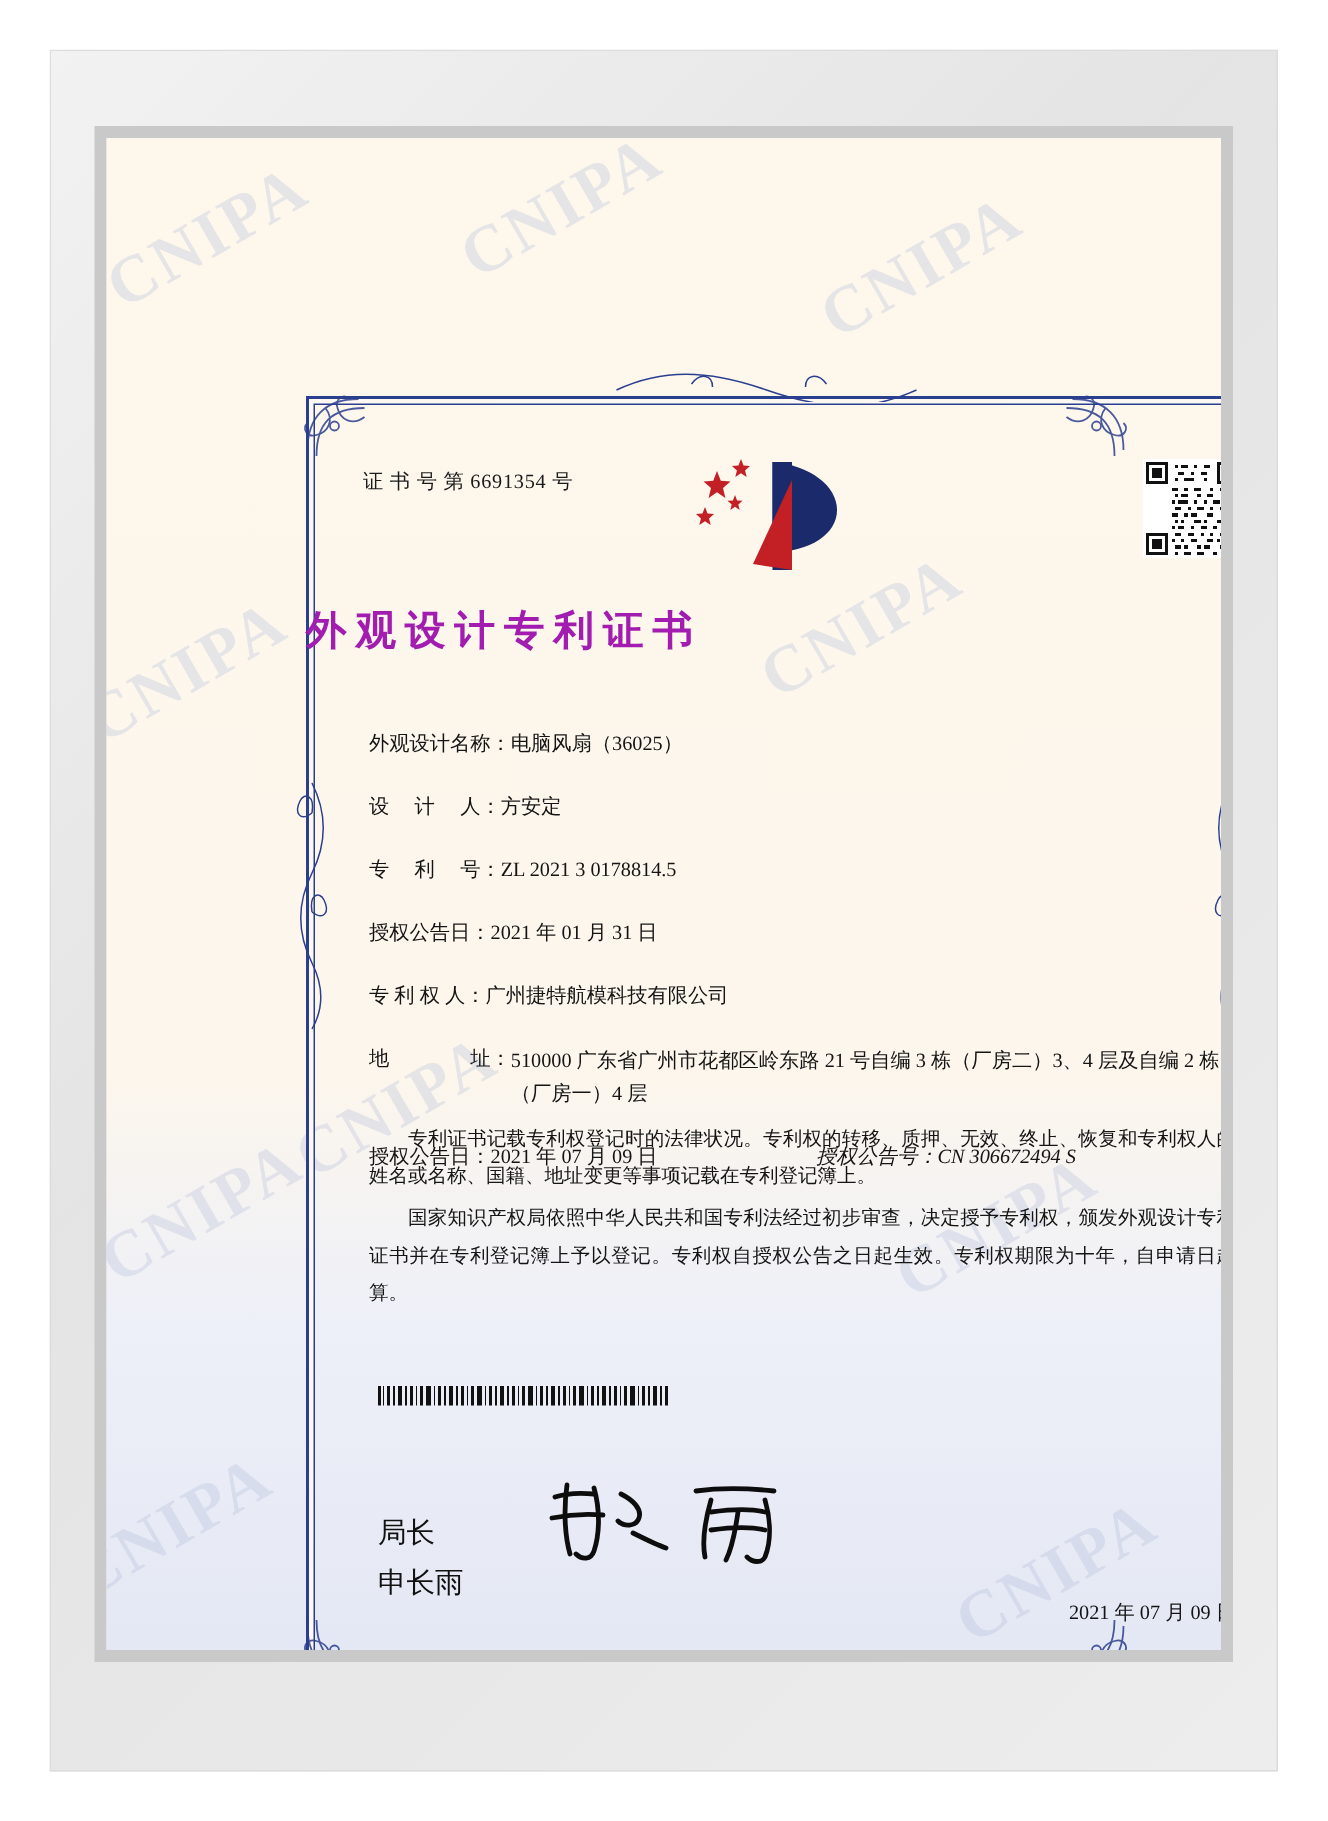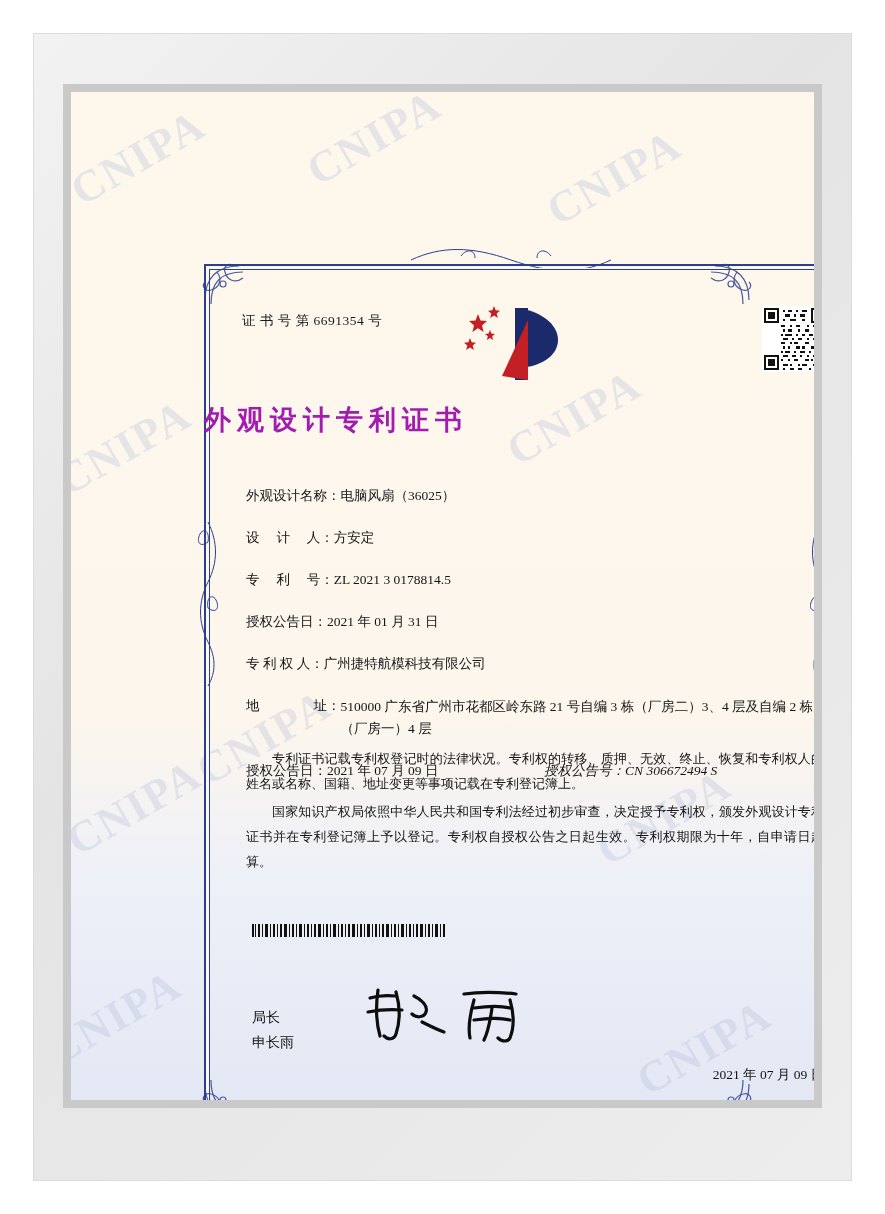--- a/index.html
+++ b/index.html
@@ -184,21 +184,21 @@
     left: 48px;
     top: 660px;
     width: 196px;
     height: 13px;
   }
 
   .sign-block {
     position: absolute;
     left: 48px;
     top: 742px;
-    font-size: 14px;
+    font-size: 19px;
     line-height: 1.75;
     color: #111;
   }
   .signature {
     position: absolute;
     left: 152px;
     top: 714px;
     width: 200px;
     height: 72px;
     color: #111;

